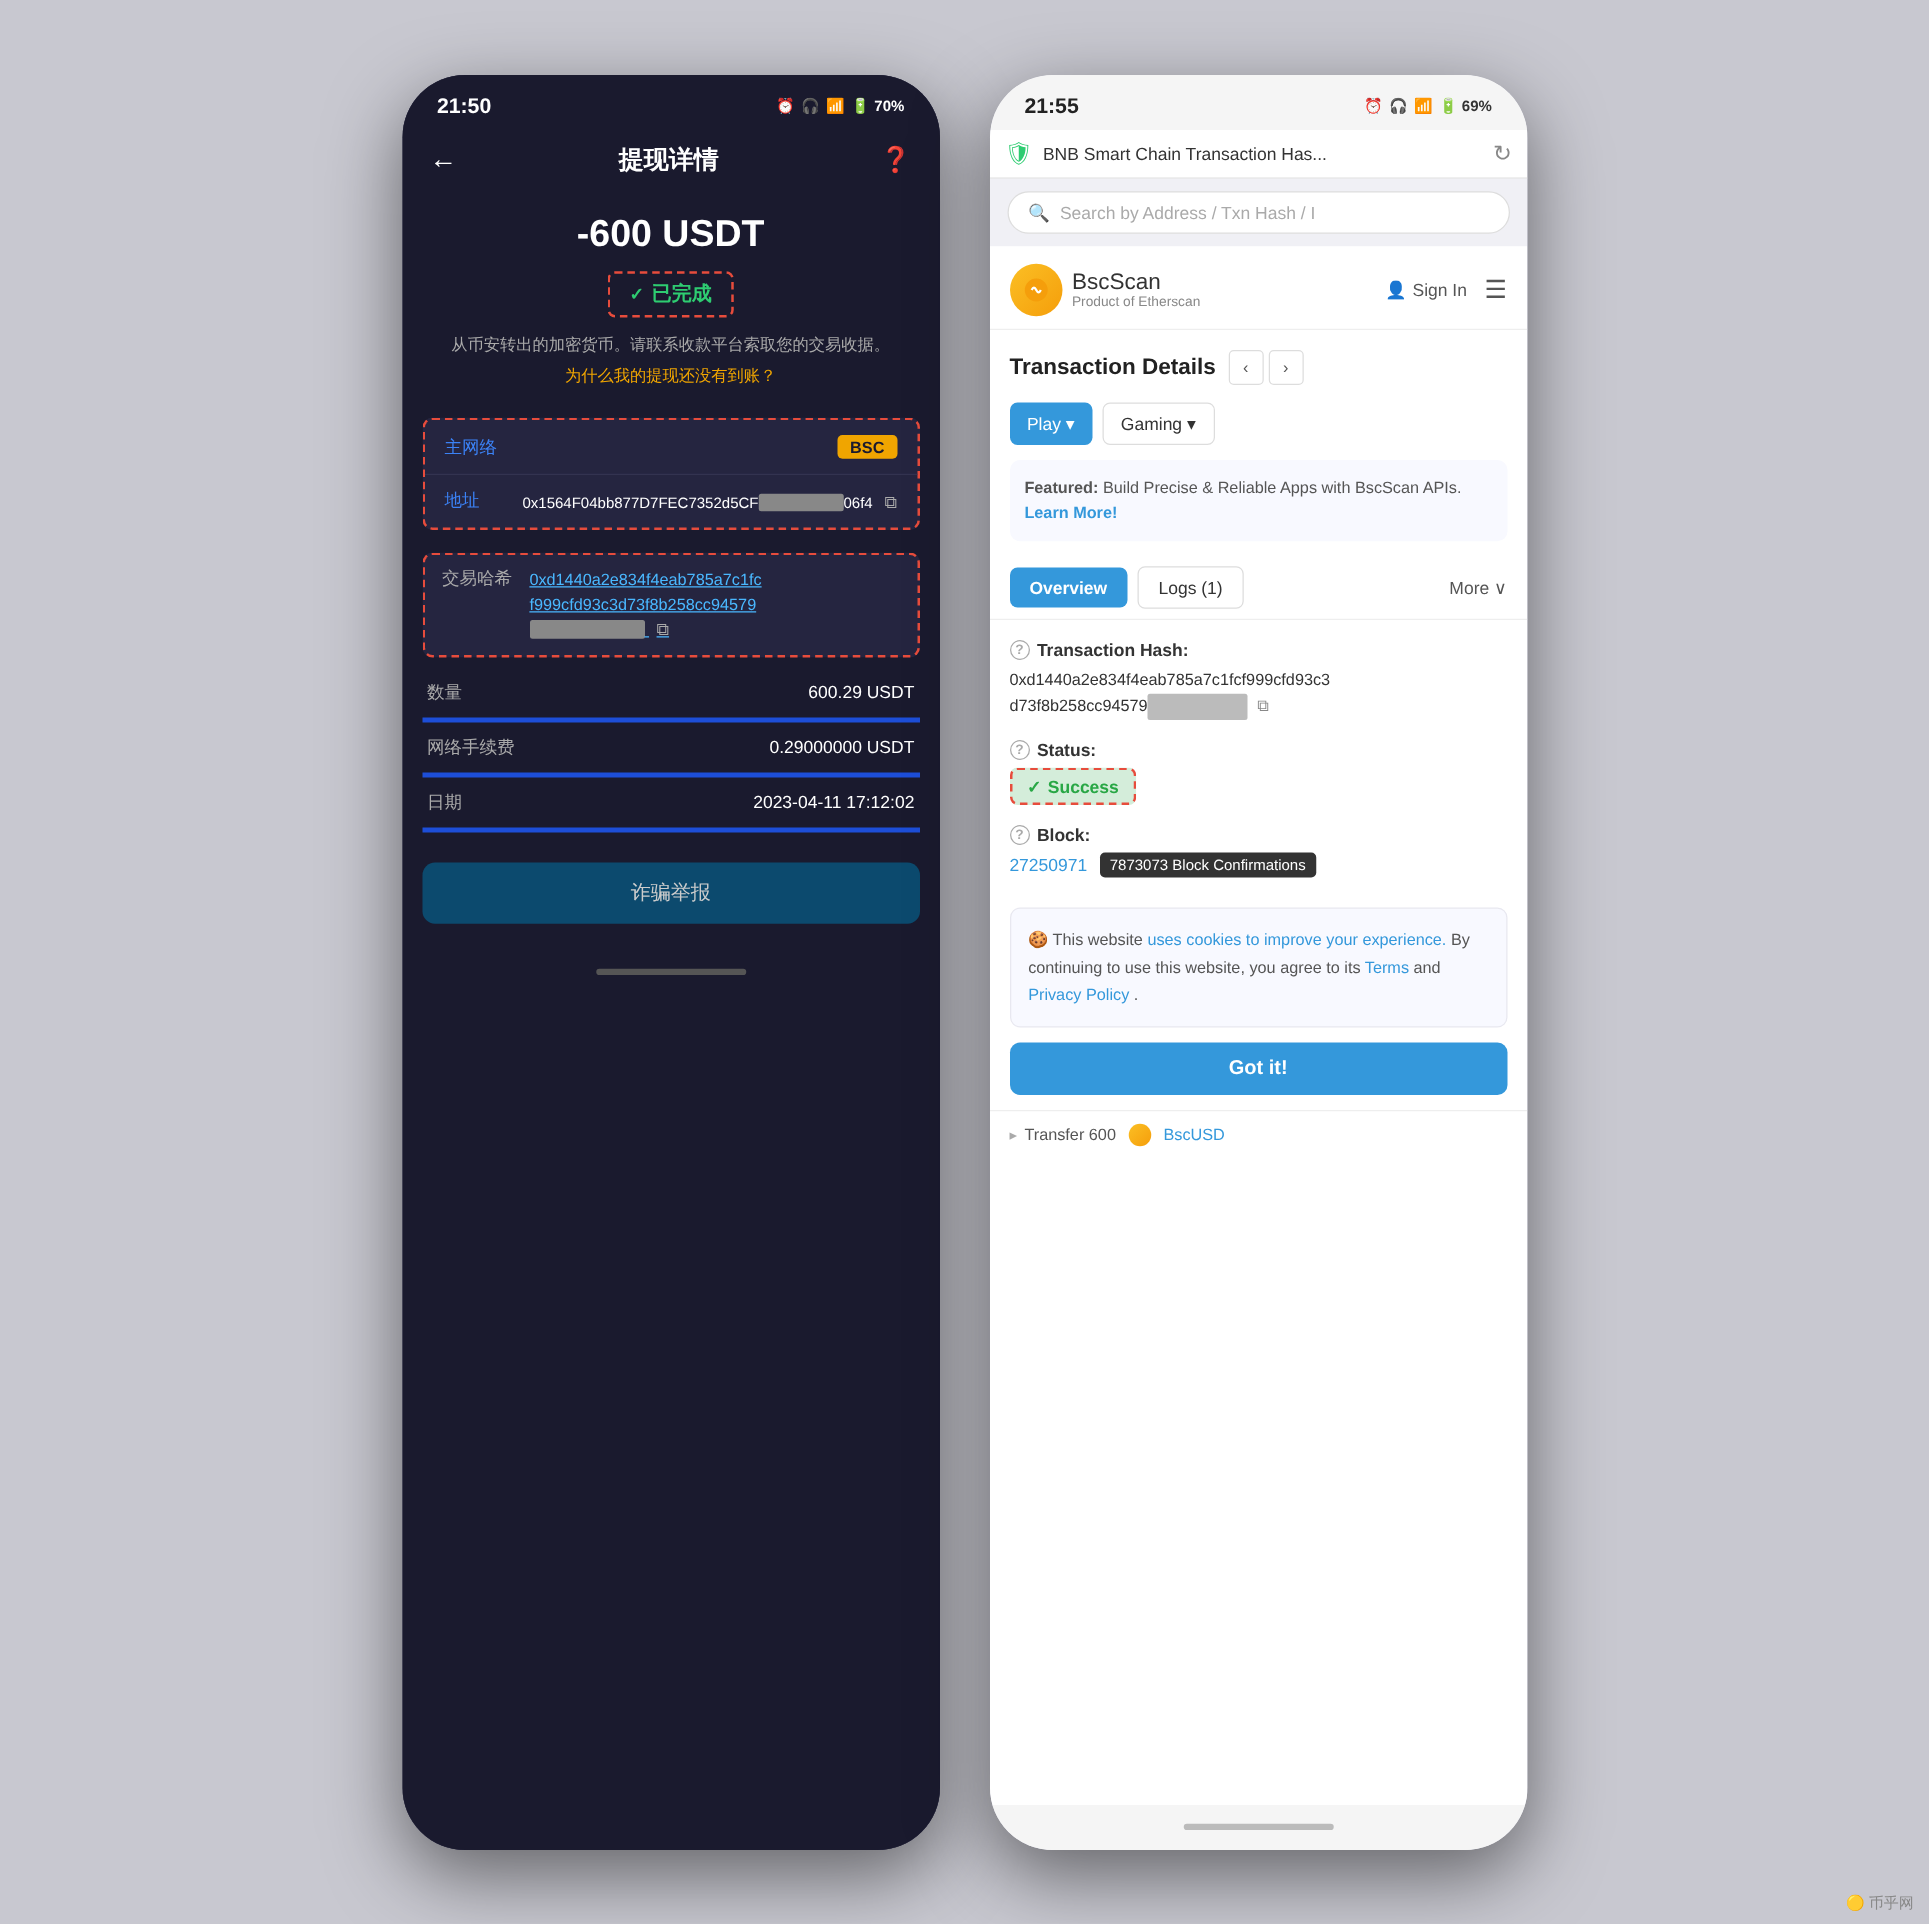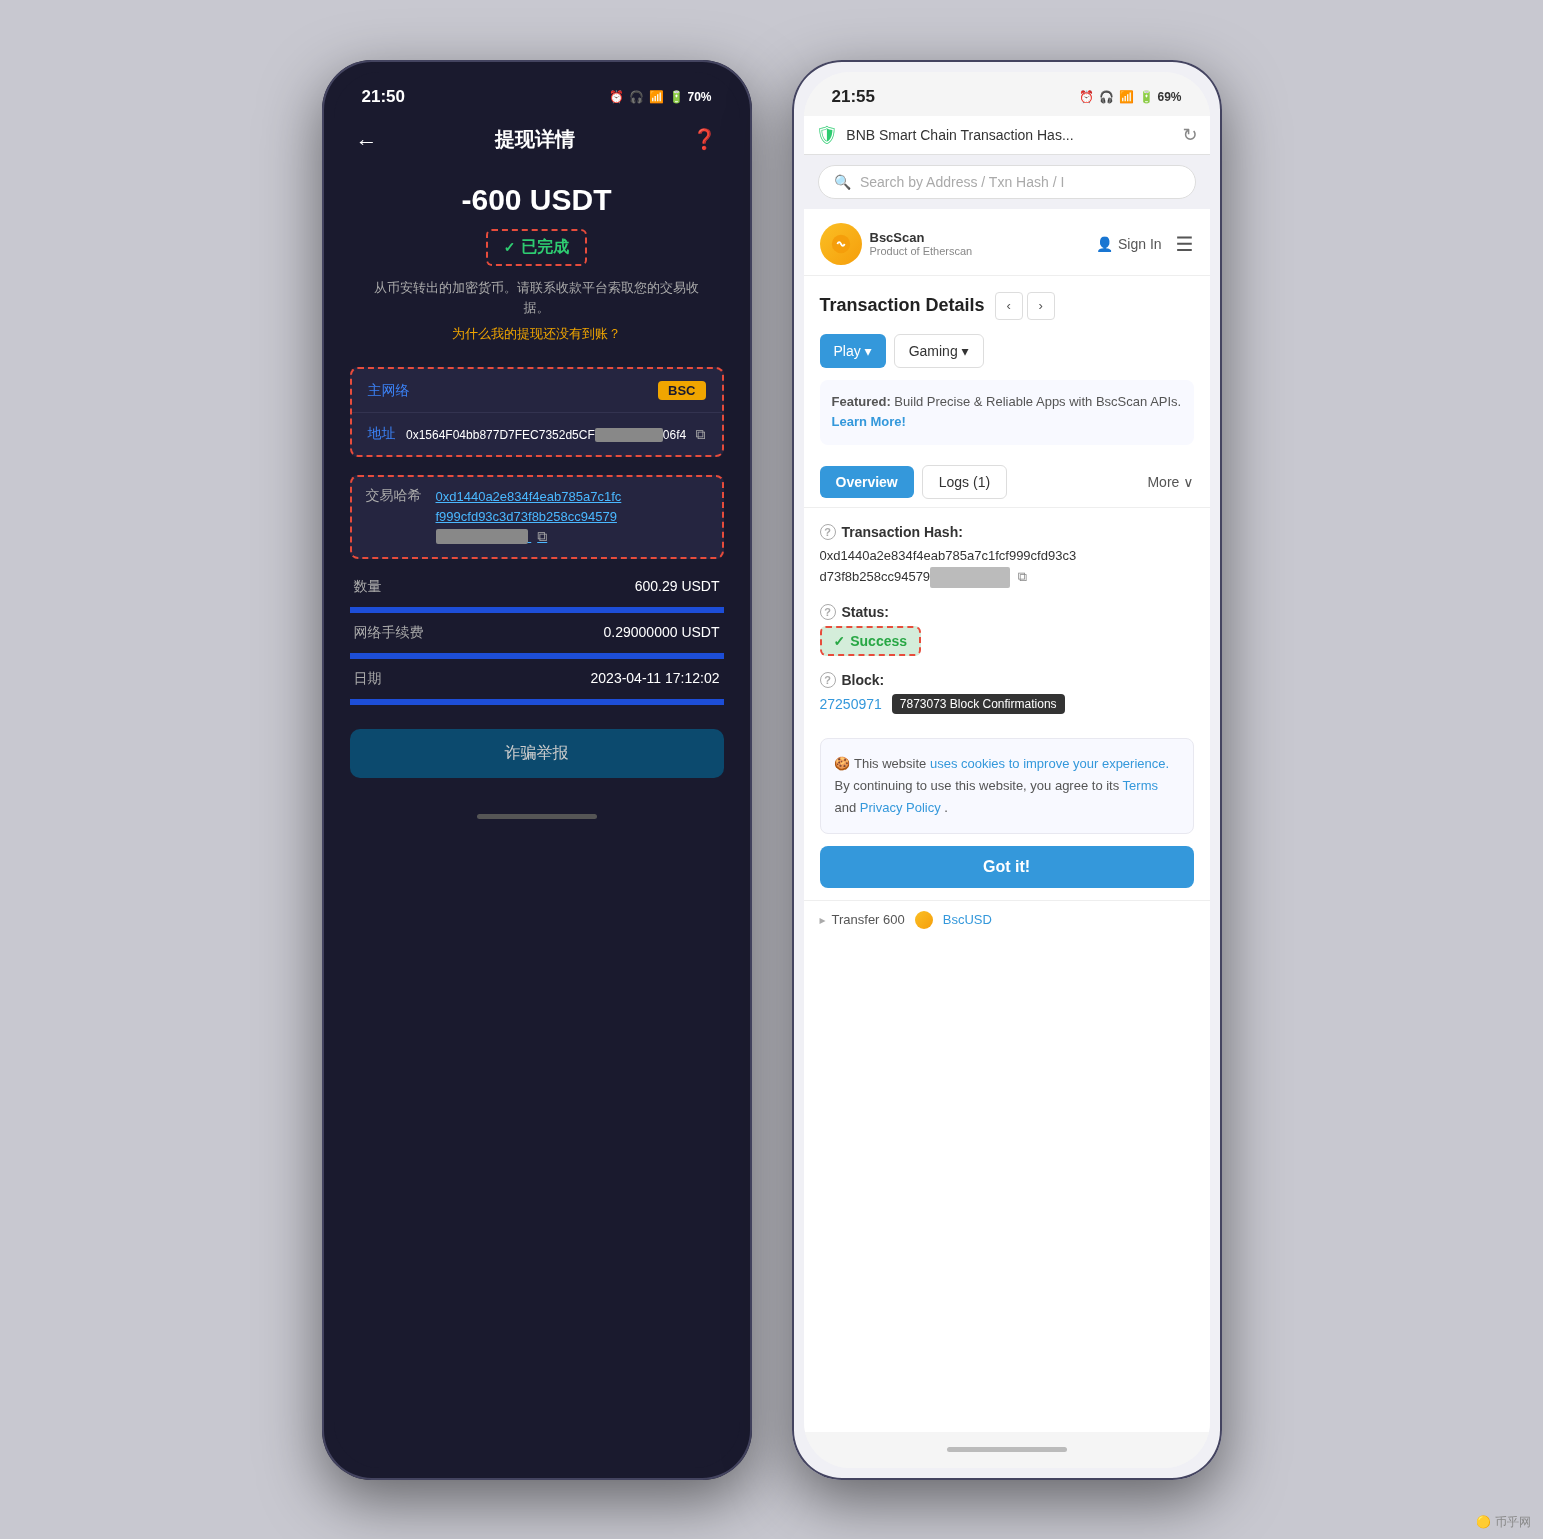--- a/index.html
+++ b/index.html
@@ -14,21 +14,21 @@
       font-family: -apple-system, 'PingFang SC', 'Helvetica Neue', Arial, sans-serif;
       overflow: hidden;
     }
 
     
     .phone {
       width: 430px;
       height: 1420px;
       background: #2a2a3a;
       border-radius: 50px;
-      padding: 12px;
+      padding: 0;
       position: relative;
       box-shadow: 0 20px 60px rgba(0,0,0,0.5), inset 0 0 0 2px #444460;
       overflow: hidden;
       display: flex;
       flex-direction: column;
     }
 
     .phone-screen {
       flex: 1;
       display: flex;
@@ -145,21 +145,21 @@
     }
     .hash-label { color: #aaa; font-size: 14px; min-width: 70px; flex-shrink: 0; }
     .copy-icon { color: #aaa; font-size: 14px; margin-left: 6px; cursor: pointer; }
 
     
     .other-details { margin: 4px 16px; }
     .plain-row {
       display: flex;
       justify-content: space-between;
       padding: 11px 4px;
-      border-bottom: 6px solid #1d4ed8;
+      border-bottom: 4px solid #1d4ed8;
     }
     .plain-label { color: #aaa; font-size: 14px; }
     .plain-value { color: #fff; font-size: 14px; }
 
     
     .report-btn {
       margin: 20px auto;
       display: block;
       background: #0c4a6e;
       color: #ccc;
@@ -253,21 +253,21 @@
       width: 42px;
       height: 42px;
       background: linear-gradient(135deg, #fbbf24, #f59e0b);
       border-radius: 50%;
       display: flex;
       align-items: center;
       justify-content: center;
       font-size: 18px;
     }
     .bscscan-logo-text { display: flex; flex-direction: column; }
-    .bscscan-name { font-size: 13px; font-weight: 700; color: #333; }
+    .bscscan-name { font-size: 18px; font-weight: 400; color: #333; }
     .bscscan-sub { font-size: 11px; color: #888; }
     .bscscan-actions { display: flex; align-items: center; gap: 14px; }
     .signin-link { display: flex; align-items: center; gap: 4px; font-size: 14px; color: #555; cursor: pointer; }
     .menu-icon { font-size: 20px; color: #555; cursor: pointer; }
 
     
     .tx-heading-row {
       display: flex;
       align-items: center;
       gap: 10px;

